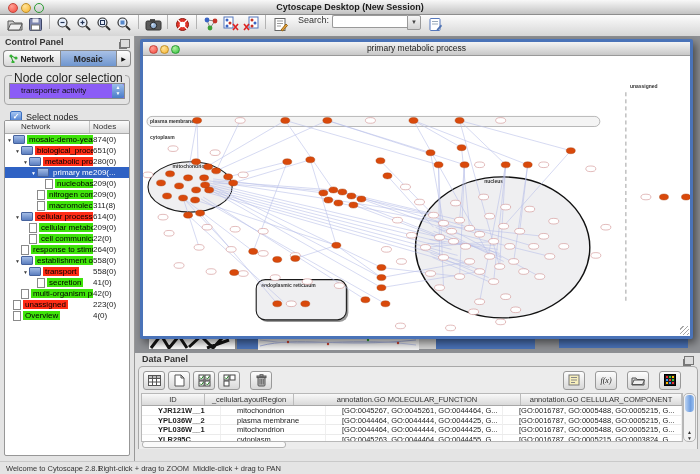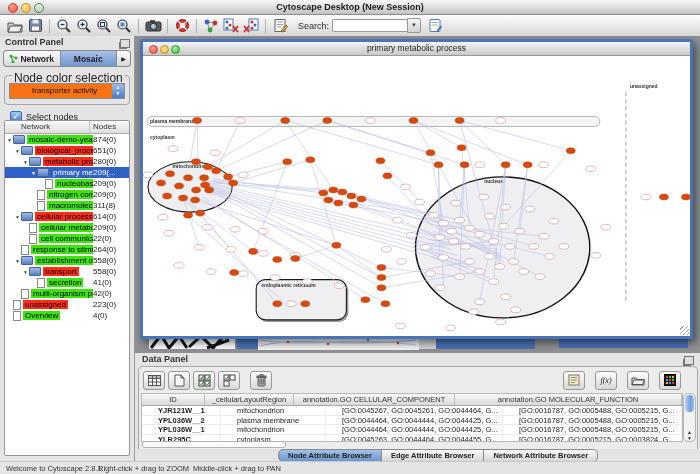--- a/index.html
+++ b/index.html
@@ -9,43 +9,43 @@
   .titlebar{position:absolute;top:0;left:0;right:0;height:14px;
     background:linear-gradient(#f8f8f8,#d3d3d3 70%,#c2c2c2);border-bottom:1px solid #8d8d8d;}
   .tl{position:absolute;top:3px;width:8px;height:8px;border-radius:50%;}
   .tl.r{left:8px;background:radial-gradient(circle at 35% 30%,#ffa296,#f4443a);border:1px solid #c4453c;}
   .tl.y{left:21px;background:radial-gradient(circle at 35% 30%,#ffe39a,#f7b32c);border:1px solid #c08f28;}
   .tl.g{left:34px;background:radial-gradient(circle at 35% 30%,#b4f2a2,#2cc139;);border:1px solid #2b9a33;}
   .wtitle{position:absolute;left:0;right:0;top:2px;text-align:center;font-weight:bold;font-size:9px;color:#1b1b1b;}
   
   .toolbar{position:absolute;top:15px;left:0;right:0;height:21px;
     background:linear-gradient(#fcfcfc,#d6d6d6);border-bottom:1px solid #969696;
-    display:flex;align-items:center;padding:0 5px;}
+    display:flex;align-items:flex-start;padding:0 5px;}
   .tbtn{width:20px;height:18px;display:flex;align-items:center;justify-content:center;flex:none;}
   .tsep{width:1px;height:14px;background:#b3b3b3;margin:0 4px;flex:none;}
   .slabel{margin:0 3px 0 8px;color:#333;flex:none;}
   .sinput{width:70px;height:11px;border:1px solid #999;border-right:none;border-radius:2px 0 0 2px;
     background:#fff;font-size:8px;padding:0 2px;flex:none;font-family:"Liberation Sans",sans-serif;}
   .sarrow{width:12px;height:13px;border:1px solid #999;border-radius:0 2px 2px 0;flex:none;
     background:linear-gradient(#f6f6f6,#d2d2d2);font-size:6px;color:#444;text-align:center;line-height:13px;}
   
   .cpanel{position:absolute;left:0;top:36px;width:134px;bottom:12px;background:#e4e4e4;border-right:1px solid #989898;}
   .phead{height:13px;line-height:13px;padding-left:5px;font-weight:bold;color:#333;position:relative;}
   .floatic{position:absolute;right:4px;top:3px;width:8px;height:7px;border:1px solid #777;background:#ddd;box-shadow:-2px 2px 0 -1px #777;}
   .tabbar{display:flex;margin:1px 3px 0;height:17px;}
   .tab{flex:1;display:flex;align-items:center;justify-content:center;gap:2px;border:1px solid #8a8a8a;
     background:linear-gradient(#fdfdfd,#d8d8d8);font-weight:bold;font-size:8.5px;color:#222;}
   .tab.first{border-radius:4px 0 0 4px;border-right:none;}
   .tab.sel{background:linear-gradient(#a9c1e6,#6f96cf);}
   .tabarrow{width:13px;border:1px solid #8a8a8a;border-left:none;border-radius:0 4px 4px 0;
     background:linear-gradient(#fdfdfd,#d8d8d8);display:flex;align-items:center;justify-content:center;font-size:6px;color:#111;}
   .gbox{position:relative;margin:8px 4px 0;border:1px solid #a8a8a8;border-radius:4px;padding:7px 4px 5px;}
   .gblabel{position:absolute;top:-5px;left:7px;background:#e4e4e4;padding:0 2px;font-size:12px;color:#222;}
-  .dropdown{position:relative;height:14px;background:#f97316;border:1px solid #8a8a8a;border-radius:0;
-    font-size:8px;line-height:14px;padding-left:22px;color:#111;}
+  .dropdown{position:relative;height:14px;background:#8b5cf6;border:1px solid #8a8a8a;border-radius:0;
+    font-size:8px;line-height:14px;padding-left:11px;color:#111;}
   .ddstep{position:absolute;right:0;top:0;bottom:0;width:12px;border-radius:0 2px 2px 0;
     background:linear-gradient(#9bbcec,#4a7cc8);color:#fff;font-size:5px;line-height:6px;text-align:center;}
   .checkrow{display:flex;align-items:center;gap:4px;margin:6px 0 0 10px;}
   .checkbox{width:10px;height:10px;border-radius:2px;border:1px solid #3a6fc0;
     background:linear-gradient(#a6c6f2,#4377cc);color:#fff;font-size:8px;font-weight:bold;text-align:center;line-height:10px;}
   .treebox{position:absolute;left:4px;right:4px;top:84px;bottom:6px;background:#fff;border:1px solid #979797;border-radius:2px;overflow:hidden;}
   .thead{display:flex;height:12px;background:linear-gradient(#fcfcfc,#dcdcdc);border-bottom:1px solid #ababab;font-size:8px;color:#333;}
   .thn{flex:1;padding-left:16px;border-right:1px solid #c2c2c2;line-height:12px;}
   .thc{width:36px;padding-left:3px;line-height:12px;}
   .trow{display:flex;align-items:center;height:11px;font-size:8px;white-space:nowrap;}
@@ -771,22 +771,22 @@
                 <rect x="5" y="8" width="2" height="2" fill="#39f"></rect>
                 <rect x="8" y="8" width="2" height="2" fill="#e33"></rect>
               </svg>
             </span>
         </div>
       </div>
       <div class="dtable">
         <div class="dthead">
             <div class="dt-hc" style="width: 62px;">ID</div>
             <div class="dt-hc" style="width: 88px;">_cellularLayoutRegion</div>
+            <div class="dt-hc" style="flex: 1 1 0%; width: auto;">annotation.GO MOLECULAR_FUNCTION</div>
             <div class="dt-hc" style="width: 160px;">annotation.GO CELLULAR_COMPONENT</div>
-            <div class="dt-hc" style="flex: 1 1 0%; width: auto;">annotation.GO MOLECULAR_FUNCTION</div>
           </div>
         <div>
             <div class="dt-row">
               <div class="dt-c idc" style="width: 62px;">YJR121W__1</div>
               <div class="dt-c" style="width: 88px;">mitochondrion</div>
               <div class="dt-c" style="width: 160px;">[GO:0045267, GO:0045261, GO:0044464, G...</div>
               <div class="dt-c" style="flex: 1 1 0%;">[GO:0016787, GO:0005488, GO:0005215, G...</div>
             </div>
             <div class="dt-row">
               <div class="dt-c idc" style="width: 62px;">YPL036W__2</div>
@@ -809,24 +809,19 @@
           </div>
       </div>
       <div class="vscroll">
         <div class="vthumb"></div>
         <div class="varrows">▲<br>▼</div>
       </div>
       <div class="hscroll"></div>
     </div>
   </div>
 
-  <div class="btabs">
-      <div class="btab sel first">Node Attribute Browser</div>
-      <div class="btab">Edge Attribute Browser</div>
-      <div class="btab last">Network Attribute Browser</div>
-    </div>
 
   <div class="statusbar">
     <span style="left:6px;">Welcome to Cytoscape 2.8.1</span>
     <span style="left:98px;">Right-click + drag to ZOOM</span>
     <span style="left:193px;">Middle-click + drag to PAN</span>
   </div>
 </div>
 
 </body></html>

